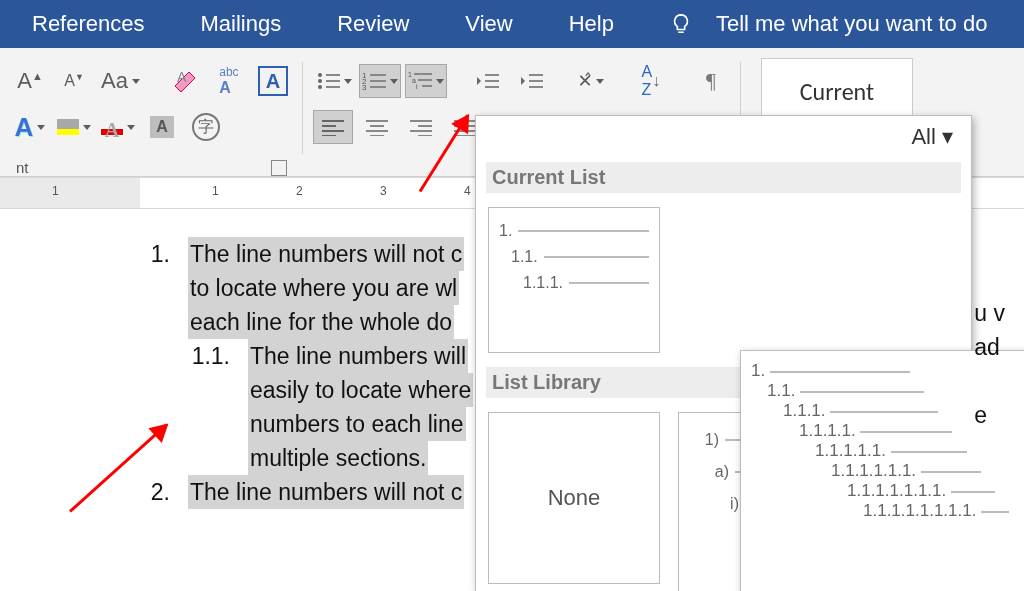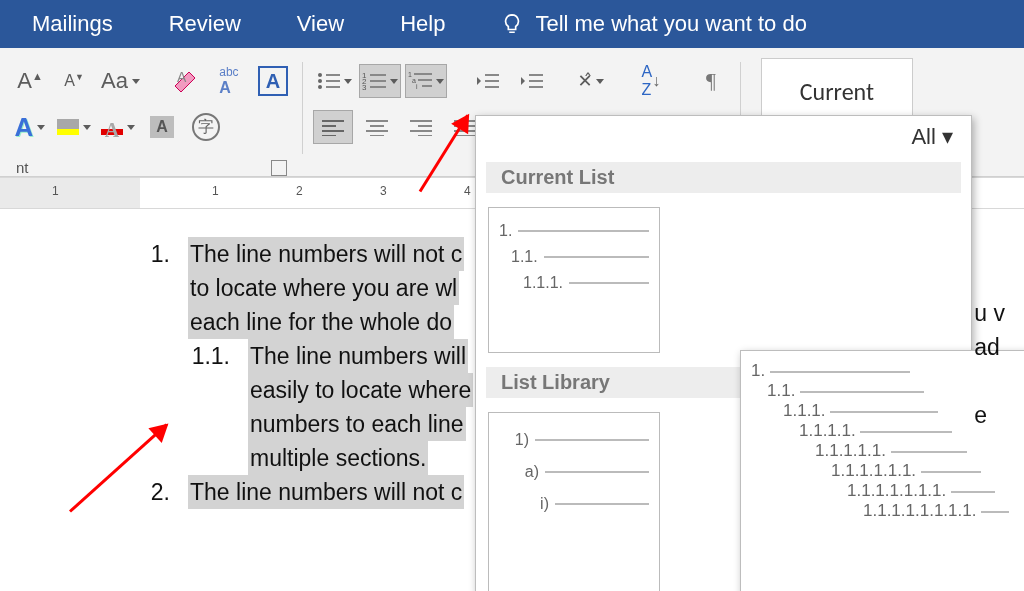--- a/index.html
+++ b/index.html
@@ -1,18 +1,18 @@
 <!DOCTYPE html>
 <html><head>
 <meta charset="utf-8">
 <style>
   html,body{margin:0;padding:0;font-family:"Segoe UI",Arial,sans-serif;background:#fff;width:1024px;height:591px;overflow:hidden;color:#333}
   .menubar{background:#2b579a;color:#fff;height:48px;display:flex;align-items:center;font-size:22px;padding:0 4px}
   .menubar .item{padding:0 28px;cursor:pointer}
-  .menubar .tell{display:flex;align-items:center;gap:12px}
+  .menubar .tell{display:flex;align-items:center;gap:24px}
   .menubar .bulb{width:22px;height:22px}
   .ribbon{background:#f3f3f3;border-bottom:1px solid #d0d0d0;display:flex;padding:10px 0 0 0;position:relative}
   .grp{display:flex;flex-direction:column;padding:0 10px;position:relative}
   .grp:not(:last-child):after{content:"";position:absolute;right:0;top:4px;bottom:22px;width:1px;background:#d0d0d0}
   .row{display:flex;align-items:center;gap:4px;height:46px}
   .btn{display:flex;align-items:center;justify-content:center;height:34px;min-width:34px;padding:0 3px;cursor:pointer;position:relative}
   .btn.active{background:#d0d0d0;box-shadow:inset 0 0 0 1px #a7a7a7}
   .dd:after{content:"";border-left:4px solid transparent;border-right:4px solid transparent;border-top:5px solid #5c5c5c;margin-left:4px}
   .ico{color:#5c5c5c;fill:#5c5c5c;stroke:#5c5c5c}
   .footer{display:flex;justify-content:space-between;align-items:flex-end;height:26px;font-size:15px;color:#555;padding:0 6px}
@@ -22,40 +22,41 @@
   .ruler{background:#fff;height:30px;border-top:1px solid #d8d8d8;border-bottom:1px solid #d8d8d8;position:relative;font-size:12px;color:#555}
   .ruler .shade{position:absolute;left:0;top:0;bottom:0;width:140px;background:#eaeaea}
   .ruler .num{position:absolute;top:6px}
   .doc{position:relative;padding:28px 0 0 120px;font-size:23px;line-height:34px;color:#111}
   .doc .row1{display:flex;gap:18px}
   .doc .n{width:50px;text-align:right;font-weight:400}
   .doc .txt{background:#d3d3d3;padding:0 2px}
   .panel{position:absolute;background:#fff;border:1px solid #bdbdbd;box-shadow:2px 3px 8px rgba(0,0,0,.3);font-size:18px}
   .multilist{left:475px;top:115px;width:495px;height:476px}
   .multilist .top{display:flex;justify-content:flex-end;padding:8px 18px 6px;color:#333;font-size:22px}
-  .section{color:#777;font-weight:600;font-size:20px;background:#ededed;padding:4px 15px;margin:6px 10px}
+  .section{color:#777;font-weight:600;font-size:20px;background:#ededed;padding:4px 6px;margin:6px 10px}
   .thumbs{display:flex;gap:18px;padding:8px 12px}
   .thumb{border:1px solid #bbb;background:#fff;width:150px;height:150px;padding:10px;font-size:16px;color:#666;display:flex;flex-direction:column;justify-content:center;gap:8px}
   .thumb.none{align-items:center;justify-content:center;font-size:22px;color:#555}
   .tooltip{left:740px;top:350px;width:280px;height:240px;padding:10px;font-size:17px;color:#666}
   .tooltip div{white-space:nowrap}
   .ln{position:absolute;height:3px;background:#f00;transform-origin:left center}
   .ln:after{content:"";position:absolute;right:-2px;top:-8px;border-left:18px solid #f00;border-top:10px solid transparent;border-bottom:10px solid transparent}
   svg{display:block}
   .highlight{width:22px;height:10px;background:#a8a8a8;border-bottom:6px solid #ffff00}
   .fontcolor{width:22px;height:10px;color:#a8a8a8;font-weight:bold;font-size:20px;font-family:"Times New Roman";display:flex;justify-content:center;border-bottom:6px solid #e10000}
   .charborder{width:26px;height:26px;border:2px solid #2f5fb3;display:flex;align-items:center;justify-content:center;color:#2f5fb3;font-weight:bold;font-size:20px}
   .paragraph-icon{font-size:22px;color:#777;font-family:Georgia}
   .casebtn{font-size:22px;color:#5c5c5c}
   .listline{height:2px;background:#bbb;flex:1;margin-left:6px}
 </style>
 </head>
 <body>
 
 <div class="menubar">
+  <div class="item">References</div>
   <div class="item">Mailings</div>
   <div class="item">Review</div>
   <div class="item">View</div>
   <div class="item">Help</div>
   <div class="item tell">
     <svg class="bulb" viewBox="0 0 24 24">
         <path fill="none" stroke="#fff" stroke-width="1.8" d="M12 2a7 7 0 0 0-4 12.7V18h8v-3.3A7 7 0 0 0 12 2zM9 21h6"></path>
       </svg>
     <span>Tell me what you want to do</span>
   </div>
@@ -286,20 +287,23 @@
           <div class="listline"></div>
         </div>
       <div style="display:flex;align-items:center;padding-left:24px">
           <span>1.1.1.</span>
           <div class="listline"></div>
         </div>
     </div>
   </div>
   <div class="section">List Library</div>
   <div class="thumbs">
+    <div class="thumb none">
+        <span>None</span>
+      </div>
     <div class="thumb" style="justify-content:flex-start;padding-top:18px;gap:14px;text-align:right">
       <div style="display:flex;align-items:center">
           <span style="width:30px">1)</span>
           <div class="listline"></div>
         </div>
       <div style="display:flex;align-items:center">
           <span style="width:40px">a)</span>
           <div class="listline"></div>
         </div>
       <div style="display:flex;align-items:center">

